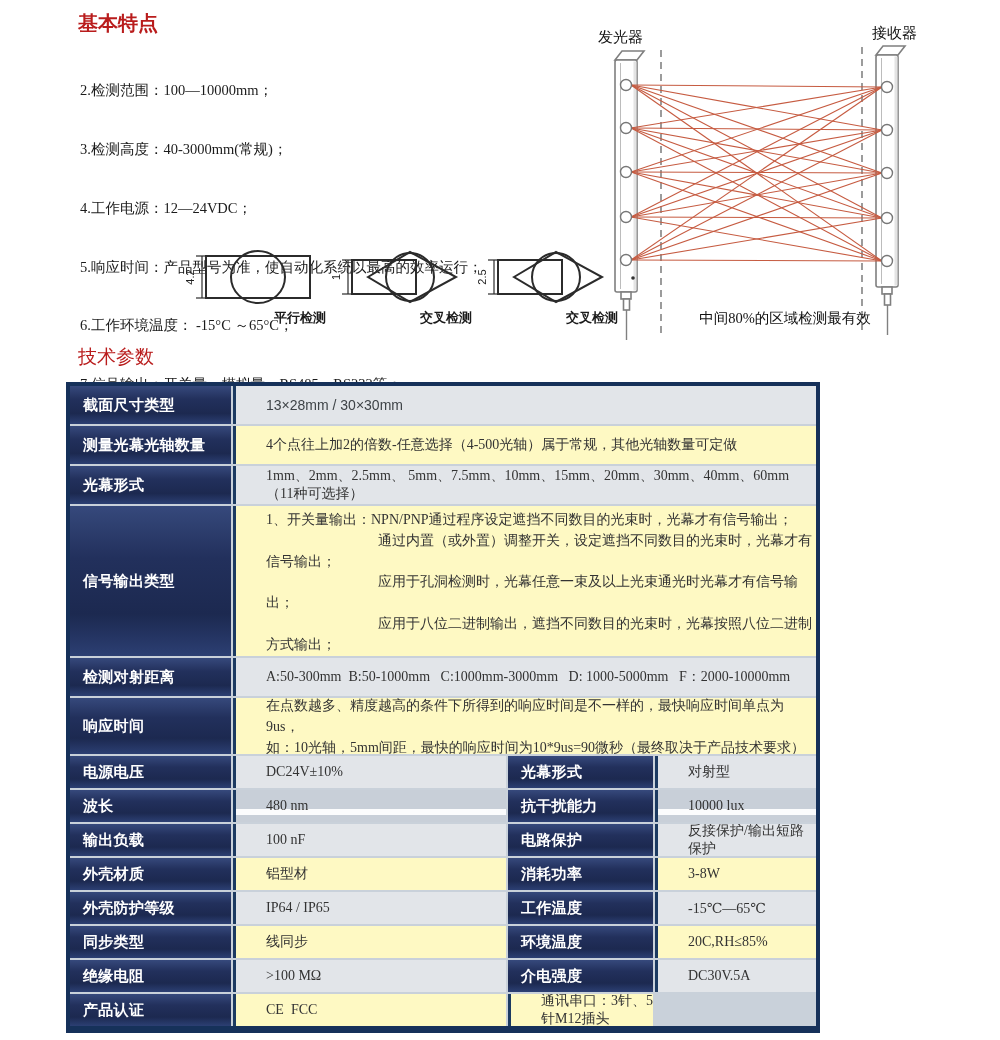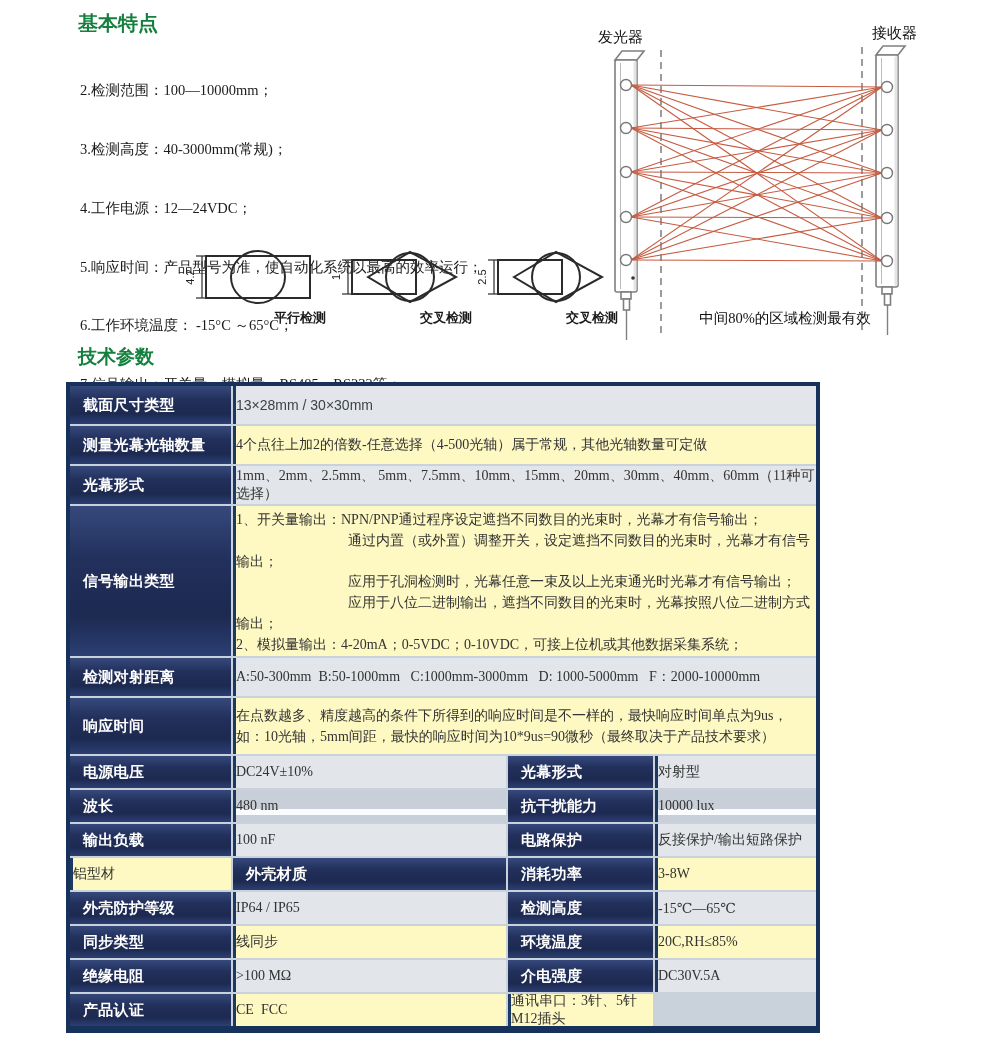--- a/index.html
+++ b/index.html
@@ -1,22 +1,22 @@
 <!DOCTYPE html>
 <html><head>
 <meta charset="utf-8">
 <style>
   html,body{margin:0;padding:0;}
   body{width:1000px;height:1040px;background:#ffffff;position:relative;
        font-family:"Liberation Serif","DejaVu Serif",serif;color:#1c1c1c;}
   .page{position:absolute;inset:0;overflow:hidden;}
 
-  .sec-title{position:absolute;margin:0;color:#15803d;font-weight:700;}
+  .sec-title{position:absolute;margin:0;color:#b91c1c;font-weight:700;}
   .t1{left:78px;top:10px;font-size:20px;}
-  .t2{left:78px;top:344px;font-size:19px;font-weight:700;}
+  .t2{left:78px;top:344px;font-size:19px;font-weight:400;}
 
   .features{position:absolute;left:80px;top:42px;margin:0;padding:0;list-style:none;
             font-size:14.5px;line-height:19.6px;white-space:pre-wrap;color:#1b1b1b;}
 
   
   .diagram{position:absolute;left:578px;top:22px;width:422px;height:322px;}
   .dlabel{font-size:15px;fill:#111;}
   .dcaption{font-size:14.5px;fill:#111;}
   .bar{fill:#ffffff;stroke:#7f7f7f;stroke-width:1.6;}
   .holes circle{fill:#ffffff;stroke:#777777;stroke-width:1.4;}
@@ -33,21 +33,21 @@
 
   
   .spec-table{position:absolute;left:66px;top:382px;width:754px;box-sizing:border-box;
     border:4px solid #16315a;border-bottom-width:7px;background:#c9d1da;display:grid;
     grid-template-columns:161px 273px 145px 1fr;
     grid-template-rows:38px 38px 38px 150px 38px 56px repeat(8,32px);gap:2px;}
   .cell{display:flex;align-items:center;box-sizing:border-box;overflow:hidden;}
   .lbl{background:linear-gradient(180deg,#36497c 0%,#22305c 35%,#1c2950 72%,#2c3f73 100%);
        color:#ffffff;font-family:"Liberation Sans","DejaVu Sans",sans-serif;font-weight:700;
        font-size:15px;padding-left:13px;letter-spacing:0.3px;}
-  .val{padding-left:0;font-size:14px;color:#333;border-left:3px solid #1c3a61;}
+  .val{padding-left:30px;font-size:14px;color:#333;border-left:3px solid #1c3a61;}
   .light{background:#e2e5e9;}
   .dark{background:#fef9c3;}
   .stripe{background:linear-gradient(180deg,#c8cfd8 0%,#c8cfd8 58%,#fbfcfd 58%,#fbfcfd 77%,#c8cfd8 77%);}
   .span{grid-column:2 / -1;}
   .pre{white-space:pre-wrap;}
   .top{align-items:flex-start;padding-top:4px;line-height:20.8px;}
   .two{line-height:21px;}
   .sans{font-family:"Liberation Sans","DejaVu Sans",sans-serif;color:#3e4347;}
 </style>
 </head>
@@ -217,28 +217,28 @@
     <div class="cell lbl">波长</div>
     <div class="cell val dark stripe">480 nm</div>
     <div class="cell lbl">抗干扰能力</div>
     <div class="cell val dark stripe">10000 lux</div>
 
     <div class="cell lbl">输出负载</div>
     <div class="cell val light">100 nF</div>
     <div class="cell lbl">电路保护</div>
     <div class="cell val light">反接保护/输出短路保护</div>
 
+    <div class="cell lbl">外壳材质</div>
     <div class="cell val dark">铝型材</div>
-    <div class="cell lbl">外壳材质</div>
     <div class="cell lbl">消耗功率</div>
     <div class="cell val dark">3-8W</div>
 
     <div class="cell lbl">外壳防护等级</div>
     <div class="cell val light">IP64 / IP65</div>
-    <div class="cell lbl">检测高度</div>
+    <div class="cell lbl">工作温度</div>
     <div class="cell val light">-15℃—65℃</div>
 
     <div class="cell lbl">同步类型</div>
     <div class="cell val dark">线同步</div>
     <div class="cell lbl">环境温度</div>
     <div class="cell val dark">20C,RH≤85%</div>
 
     <div class="cell lbl">绝缘电阻</div>
     <div class="cell val light">&gt;100 MΩ</div>
     <div class="cell lbl">介电强度</div>

